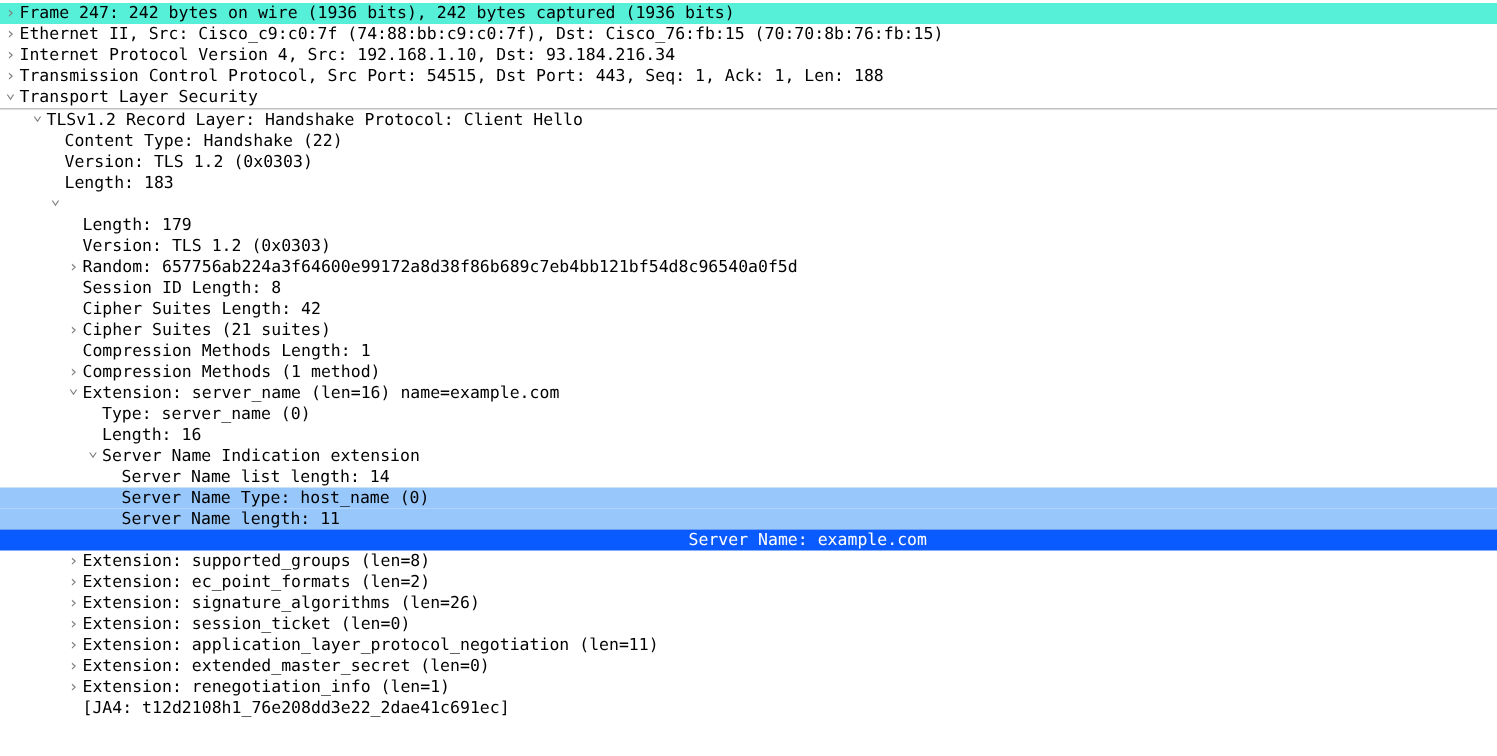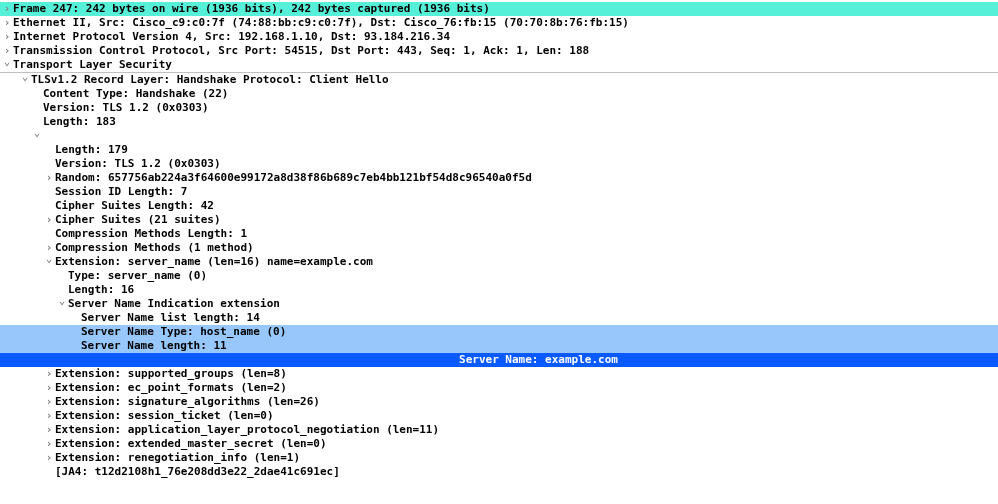--- a/index.html
+++ b/index.html
@@ -12,21 +12,20 @@
       width: 998px;
       overflow-x: auto;
       white-space: nowrap;
     }
     .pane { padding: 2px 0; }
     .row {
       display: flex;
       align-items: center;
       padding: 0 2px;
       height: 14px;
-      font-weight: bold;
     }
     .row.top-highlight { background: #56f0d9; }
     .row.selected-mid { background: #98c8fb; }
     .row.selected-tag { background: #0a5bff; color: #fff; justify-content: center; }
     .arrow {
       width: 10px;
       display: inline-block;
       color: #808080;
       cursor: pointer;
       user-select: none;
@@ -105,21 +104,21 @@
     <span class="spacer" style="width:52px"></span>
     <span class="txt">Version: TLS 1.2 (0x0303)</span>
   </div>
   <div class="row">
     <span class="spacer" style="width:42px"></span>
     <span class="arrow arrow-right"></span>
     <span class="txt">Random: 657756ab224a3f64600e99172a8d38f86b689c7eb4bb121bf54d8c96540a0f5d</span>
   </div>
   <div class="row">
     <span class="spacer" style="width:52px"></span>
-    <span class="txt">Session ID Length: 7</span>
+    <span class="txt">Session ID Length: 8</span>
   </div>
   <div class="row">
     <span class="spacer" style="width:52px"></span>
     <span class="txt">Cipher Suites Length: 42</span>
   </div>
   <div class="row">
     <span class="spacer" style="width:42px"></span>
     <span class="arrow arrow-right"></span>
     <span class="txt">Cipher Suites (21 suites)</span>
   </div>

